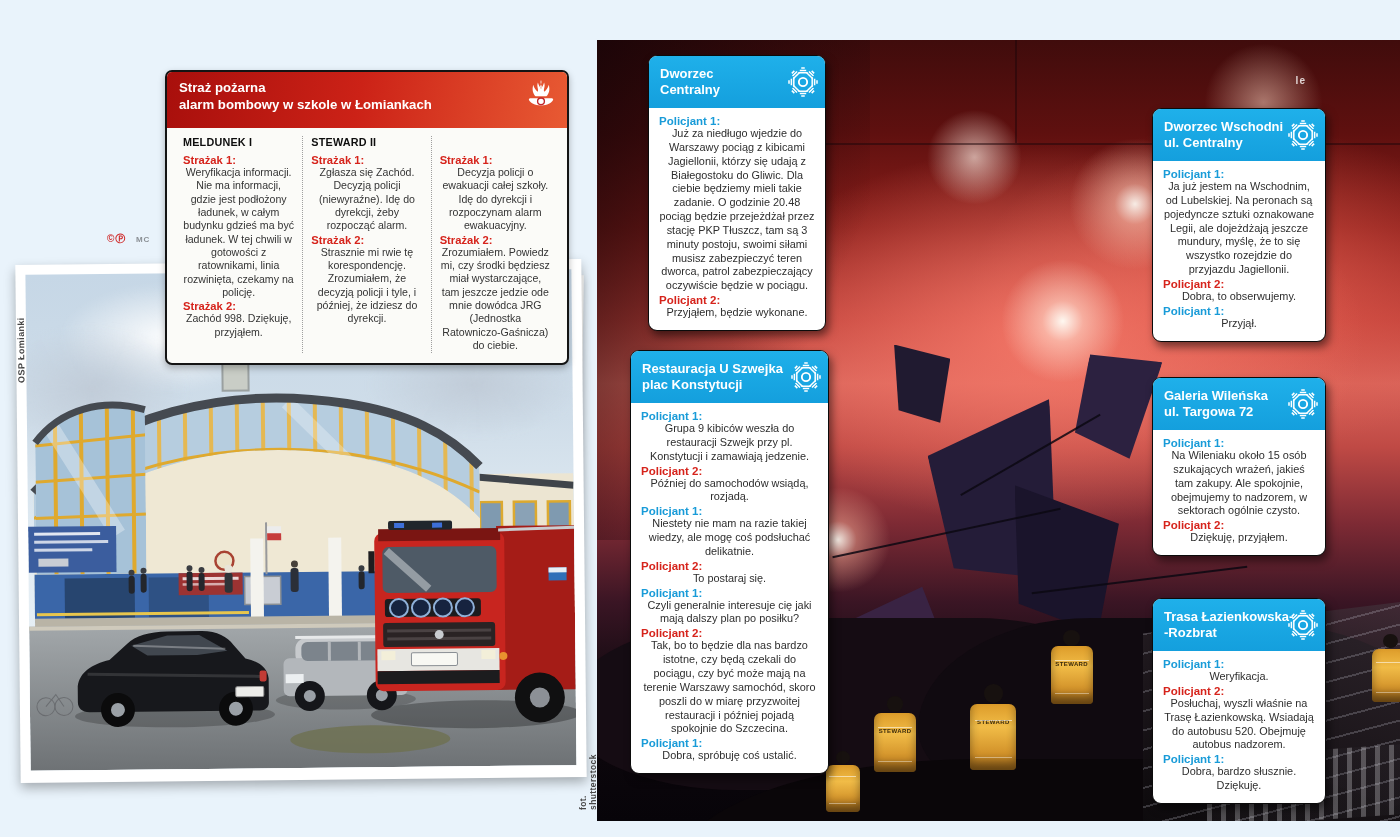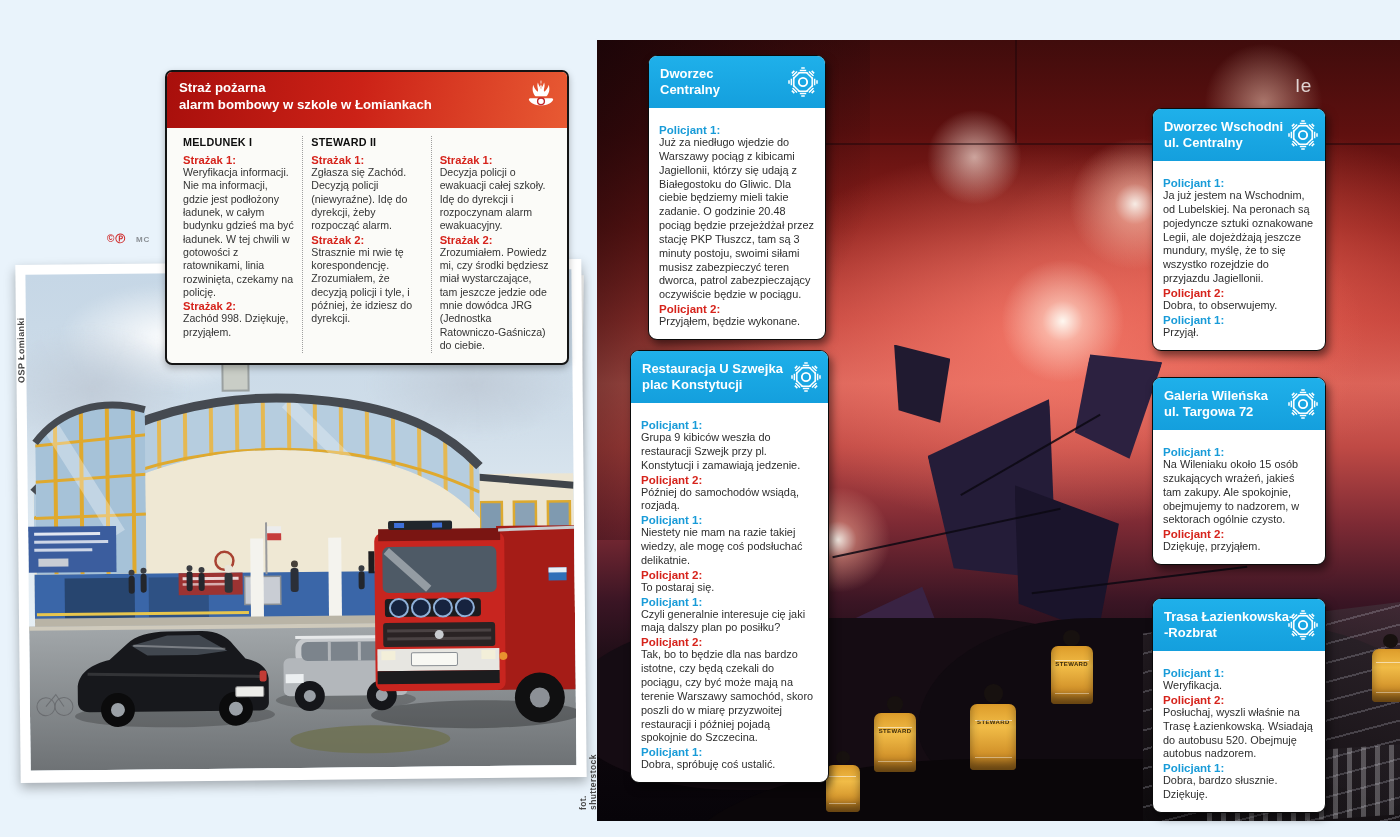--- a/index.html
+++ b/index.html
@@ -20,21 +20,21 @@
   .fire-title{font-weight:bold;font-size:13.2px;line-height:1.3;}
   .fire-emblem{position:absolute;right:9px;top:6px;width:34px;height:32px;}
   .fire-body{display:flex;padding:8px 8px 10px;}
   .fire-col{flex:1;padding:0 8px;}
   .fire-col + .fire-col{border-left:1px dotted #9f9f9f;}
   .mcol-head{font-weight:bold;font-size:10.8px;color:#0e0e0e;letter-spacing:.2px;margin:0 0 5px;min-height:13px;}
   .entry{margin:0 0 1px;}
   .speaker{font-weight:bold;font-size:11.2px;}
   .tone-red{color:#d6231b;}
   .tone-blue{color:#189bd8;}
-  .etext{font-size:10.6px;line-height:1.26;color:#343434;}
+  .etext{font-size:10.6px;line-height:1.26;color:#343434;text-align:center;}
 
   
   .sheet-back{position:absolute;left:58px;top:271px;width:522px;height:494px;background:#fdfdfc;
     transform:rotate(.9deg);box-shadow:0 3px 8px rgba(0,0,0,.18);z-index:5;}
   .photo-frame{position:absolute;left:18px;top:262px;width:566px;height:518px;background:#fff;
     padding:0;transform:rotate(-.6deg);box-shadow:0 5px 12px rgba(0,0,0,.3);z-index:10;}
   .photo-inner{position:absolute;left:10px;top:10px;right:10px;bottom:12px;overflow:hidden;
     background:linear-gradient(180deg,#c6d7e6 0%,#cfdde9 30%,#e2ecf3 55%,#edf3f7 100%);}
   .school-credit{position:absolute;left:0px;top:8px;height:110px;font-size:9px;}
   .cloud{position:absolute;border-radius:50%;filter:blur(3px);
@@ -49,22 +49,22 @@
     radial-gradient(circle at 47% 15%, rgba(255,240,230,.65) 0%, rgba(255,150,130,0) 6%),
     radial-gradient(circle at 30% 64%, rgba(255,252,242,.9) 0%, rgba(255,180,155,.45) 2.5%, rgba(255,150,130,0) 7%),
     radial-gradient(circle at 83% 8%, rgba(255,220,200,.5) 0%, rgba(255,150,130,0) 6%),
     radial-gradient(ellipse 55% 34% at 56% 38%, rgba(247,122,106,.9), rgba(247,122,106,0) 72%),
     radial-gradient(ellipse 48% 30% at 80% 32%, rgba(232,95,80,.75), rgba(232,95,80,0) 70%),
     linear-gradient(180deg,#400c0c 0%,#5f100f 12%,#8c1f1b 24%,#bf413a 36%,#d8645a 44%,#c04a45 52%,#7d2a34 62%,#3a1524 72%,#1b0d15 80%,#0d070c 88%,#070409 100%);}
   .vign-tl{position:absolute;left:0;top:0;width:34%;height:64%;
     background:linear-gradient(115deg,rgba(22,4,7,.85),rgba(22,4,7,0) 70%);}
   .roofline{position:absolute;left:27%;top:13.2%;width:73%;height:2px;background:rgba(28,6,9,.5);}
   .vpole{position:absolute;left:52%;top:0;width:2px;height:13.2%;background:rgba(24,5,8,.45);}
-  .sign-le{position:absolute;left:87%;top:4.5%;color:rgba(255,255,255,.8);font-weight:normal;
-    font-size:19px;letter-spacing:1px;filter:blur(.4px);}
+  .sign-le{position:absolute;left:87%;top:4.5%;color:rgba(255,255,255,.8);font-weight:bold;
+    font-size:10px;letter-spacing:1px;filter:blur(.4px);}
   .flag{position:absolute;}
   .pole{position:absolute;height:2px;background:rgba(12,8,18,.85);}
   .crowdband{position:absolute;background:#150c13;}
   .steward{position:absolute;}
   .steward .head{display:block;width:40%;height:20%;margin:0 auto;background:#17110f;border-radius:50%;}
   .steward .vest{display:block;width:100%;height:72%;margin-top:2%;border-radius:7px 7px 4px 4px;position:relative;
     background:linear-gradient(180deg,#dd9c2a 0%,#f1bc47 35%,#d2922a 75%,#a86f1d 100%);
     box-shadow:inset 0 -8px 10px rgba(0,0,0,.4);text-align:center;overflow:hidden;}
   .steward .vest span{display:block;margin-top:34%;font-size:6px;font-weight:bold;color:#3a2a0c;letter-spacing:.4px;}
   .steward .vest::before{content:"";position:absolute;left:10%;right:10%;top:24%;height:1px;background:rgba(255,255,255,.55);}
@@ -76,21 +76,21 @@
     background:repeating-linear-gradient(90deg,rgba(235,235,240,.65) 0 5px,rgba(90,90,100,.15) 5px 14px);}
   .stadium-credit{position:absolute;left:578px;top:744px;height:66px;font-size:8.5px;z-index:2;}
 
   
   .pbox{position:absolute;border:1.5px solid #0b0b0b;border-radius:9px;background:#fff;
     box-shadow:3px 5px 9px rgba(0,0,0,.5);overflow:hidden;z-index:40;}
   .pbox-head{position:relative;background:linear-gradient(180deg,#1fb0ea,#149fdd);color:#fff;
     padding:7px 44px 7px 11px;min-height:38px;display:flex;flex-direction:column;justify-content:center;}
   .pbox-title{font-weight:bold;font-size:13px;line-height:1.22;white-space:nowrap;}
   .pstar{position:absolute;right:6px;top:50%;transform:translateY(-50%);width:32px;height:32px;}
-  .pbox-body{padding:16px 10px 9px;}
+  .pbox-body{padding:7px 10px 9px;}
   .pbox .speaker{font-size:11.5px;}
   .pbox .etext{font-size:10.9px;line-height:1.27;color:#2e2e2e;}
 </style>
 </head>
 <body>
 
 <svg width="0" height="0" style="position:absolute">
   <symbol id="police-star" viewBox="-20 -20 40 40">
     <g stroke="#fff" stroke-width="1.9" fill="none">
       <g>

